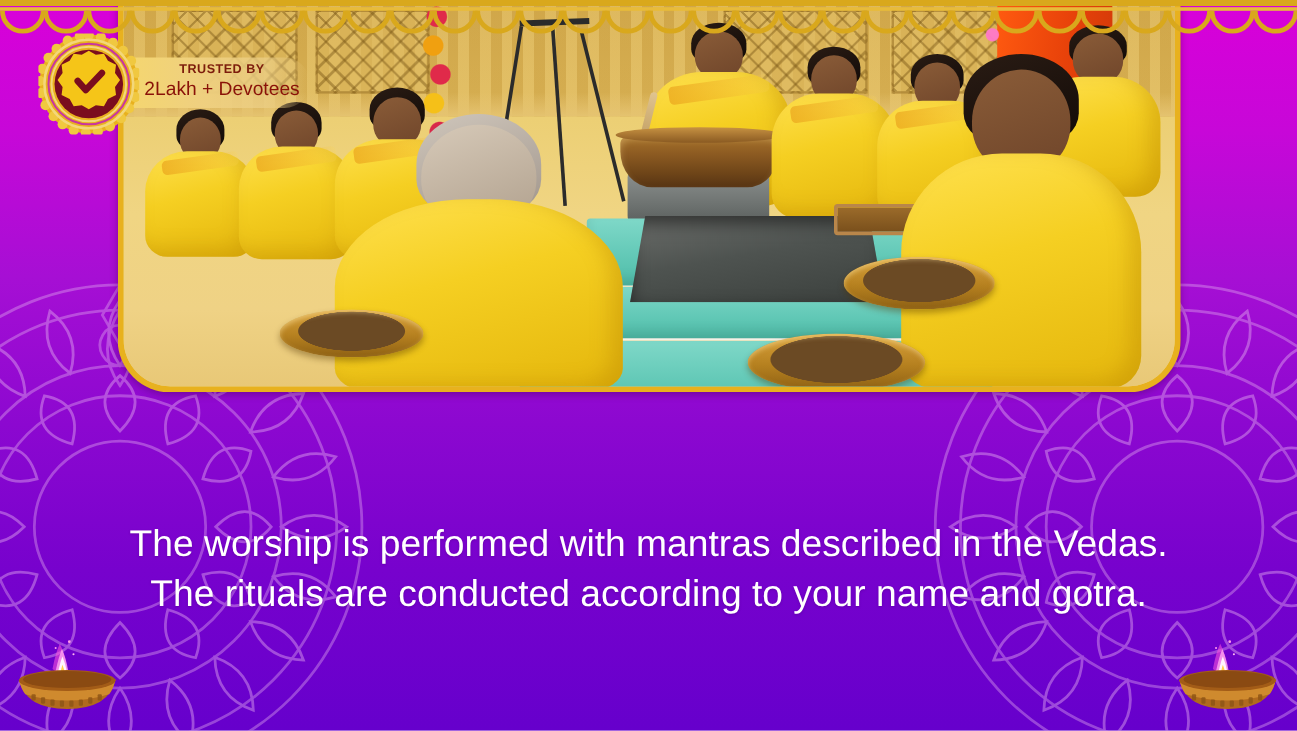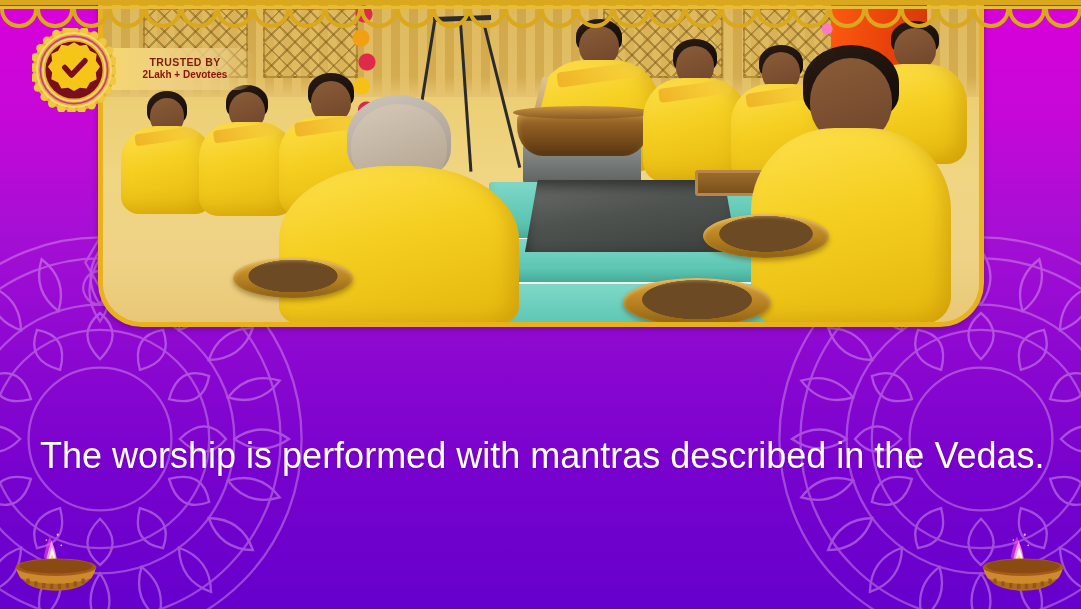--- a/index.html
+++ b/index.html
@@ -249,22 +249,22 @@
     align-items: center;
   }
   .trust-tag .t-small {
     font-size: 10.5px;
     font-weight: 700;
     letter-spacing: .4px;
     color: #7d1d0c;
     line-height: 1.1;
   }
   .trust-tag .t-big {
-    font-size: 10px;
-    font-weight: 700;
+    font-size: 16px;
+    font-weight: 400;
     color: #8a1208;
     line-height: 1.25;
     white-space: nowrap;
   }
 
   
   .title-pill {
     position: absolute;
     left: 50%;
     top: 334px;
@@ -288,21 +288,21 @@
   }
 
   
   .body-copy {
     position: absolute;
     left: 0; right: 0;
     top: 432px;
     text-align: center;
     z-index: 5;
     color: #ffffff;
-    font-size: 36px;
+    font-size: 31px;
     line-height: 1.36;
     font-weight: 400;
     padding: 0 40px;
     text-shadow: 0 1px 2px rgba(50,0,70,.25);
   }
   .body-copy .line { display: block; white-space: nowrap; }
 
   
   .diya {
     position: absolute;
@@ -724,20 +724,21 @@
                L57 21 L65 20 L69 27 L77 31 L76 39 L81 46 L76 53 L77 61 L69 65
                L65 72 L57 71 L50 75 L43 71 L35 72 L31 65 L23 61 L24 53 L19 46
                L24 39 L23 31 L31 27 L35 20 L43 21 Z" fill="#f5c518"></path>
       <path d="M39 47 l8 9 16 -17" fill="none" stroke="#7a0d1e" stroke-width="6.5" stroke-linecap="round" stroke-linejoin="round"></path>
     </g>
   </svg>
 
 
   <div class="body-copy">
     <span class="line">The worship is performed with mantras described in the Vedas.</span>
+    <span class="line">The rituals are conducted according to your name and gotra.</span>
   </div>
 
   <svg class="diya left" viewBox="0 0 120 96">
     <g>
       <ellipse cx="60" cy="50" rx="27" ry="30" fill="none"></ellipse>
       <path d="M46 44 q3 -16 7 -24 q5 10 7 24 q-7 7 -14 0z" fill="#ff55dd" opacity="0.55"></path>
       <path d="M49 46 q3 -14 6 -21 q4 9 6 21 q-6 6 -12 0z" fill="#ffa8f0" opacity="0.8"></path>
       <path d="M51 48 q2.5 -11 4.5 -16 q3 7 4.5 16 q-4.5 5 -9 0z" fill="#fff4ff"></path>
       <path d="M53 50 q1.5 -7 2.5 -10 q2 5 2.5 10 q-2.5 3 -5 0z" fill="#ffd24d"></path>
       <circle cx="62" cy="18" r="1.3" fill="#ff9ae8"></circle>

